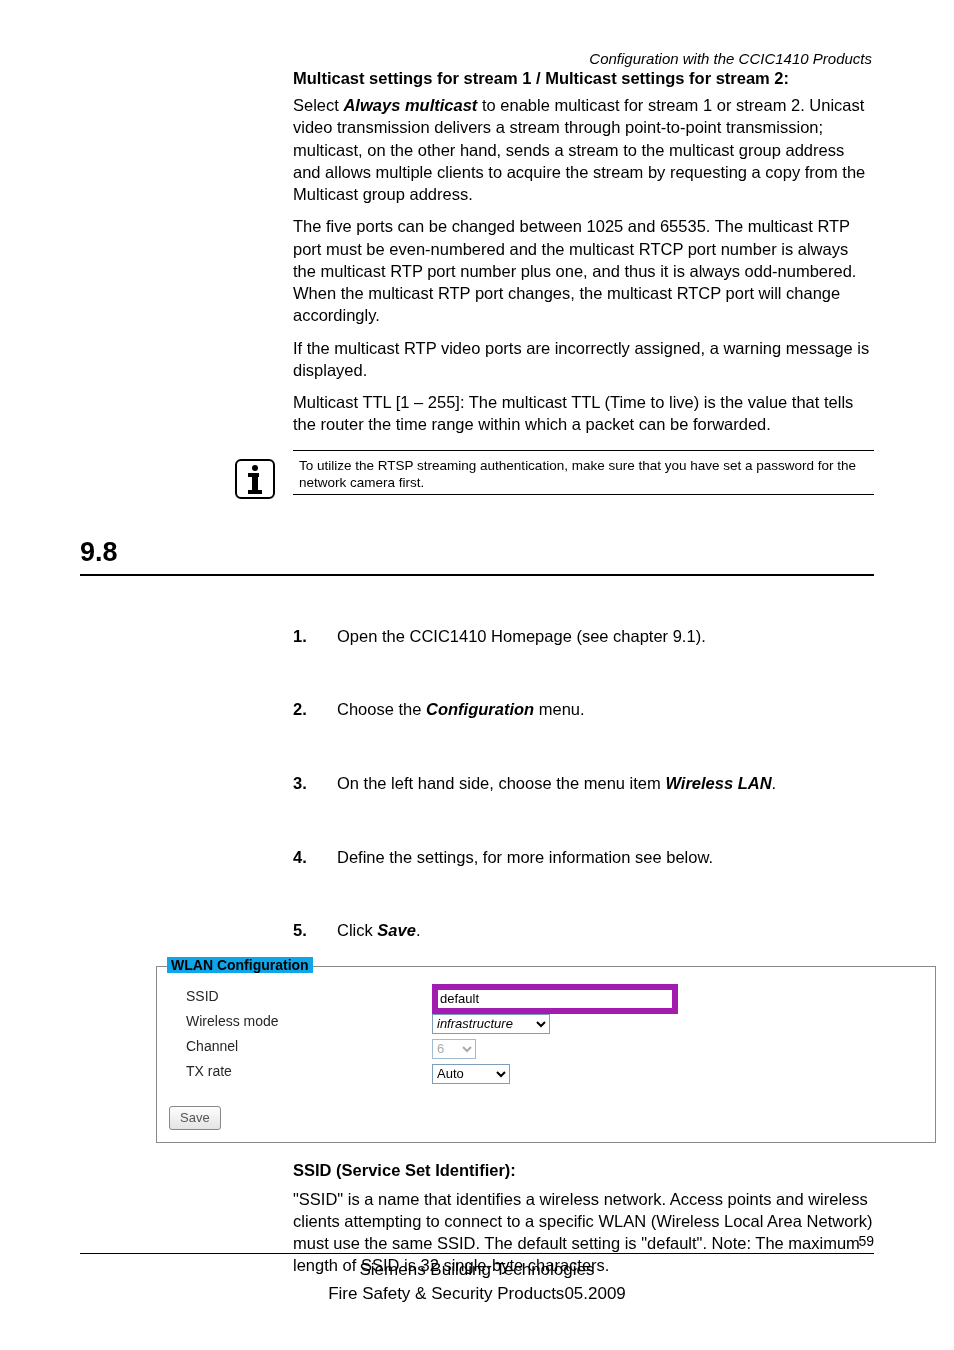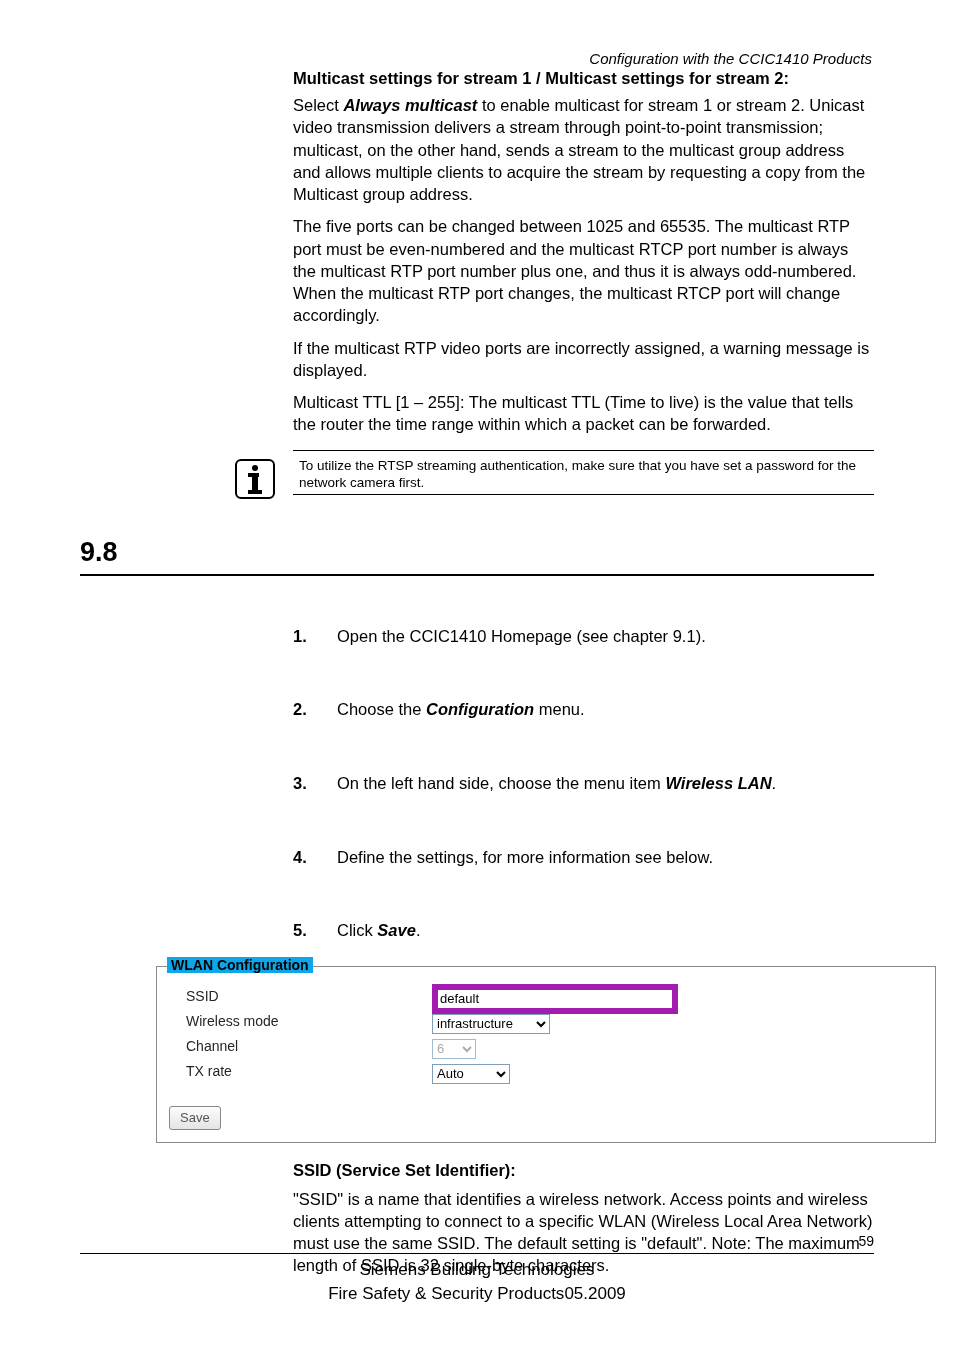--- a/index.html
+++ b/index.html
@@ -319,21 +319,21 @@
       <div class="wlan-row">
         <div class="wlan-label">SSID</div>
         <div class="wlan-field">
           <input class="winput" style="width: 230px;" value="default">
         </div>
       </div>
 
       <div class="wlan-row">
         <div class="wlan-label">Wireless mode</div>
         <div class="wlan-field">
-          <select class="wselect" style="width:118px;">
+          <select class="wselect" style="width:118px;font-style:italic;">
             <option>infrastructure</option>
           </select>
         </div>
       </div>
 
       <div class="wlan-row">
         <div class="wlan-label">Channel</div>
         <div class="wlan-field">
           <select class="wselect" style="width:44px;color:#888;" disabled="">
             <option>6</option>

